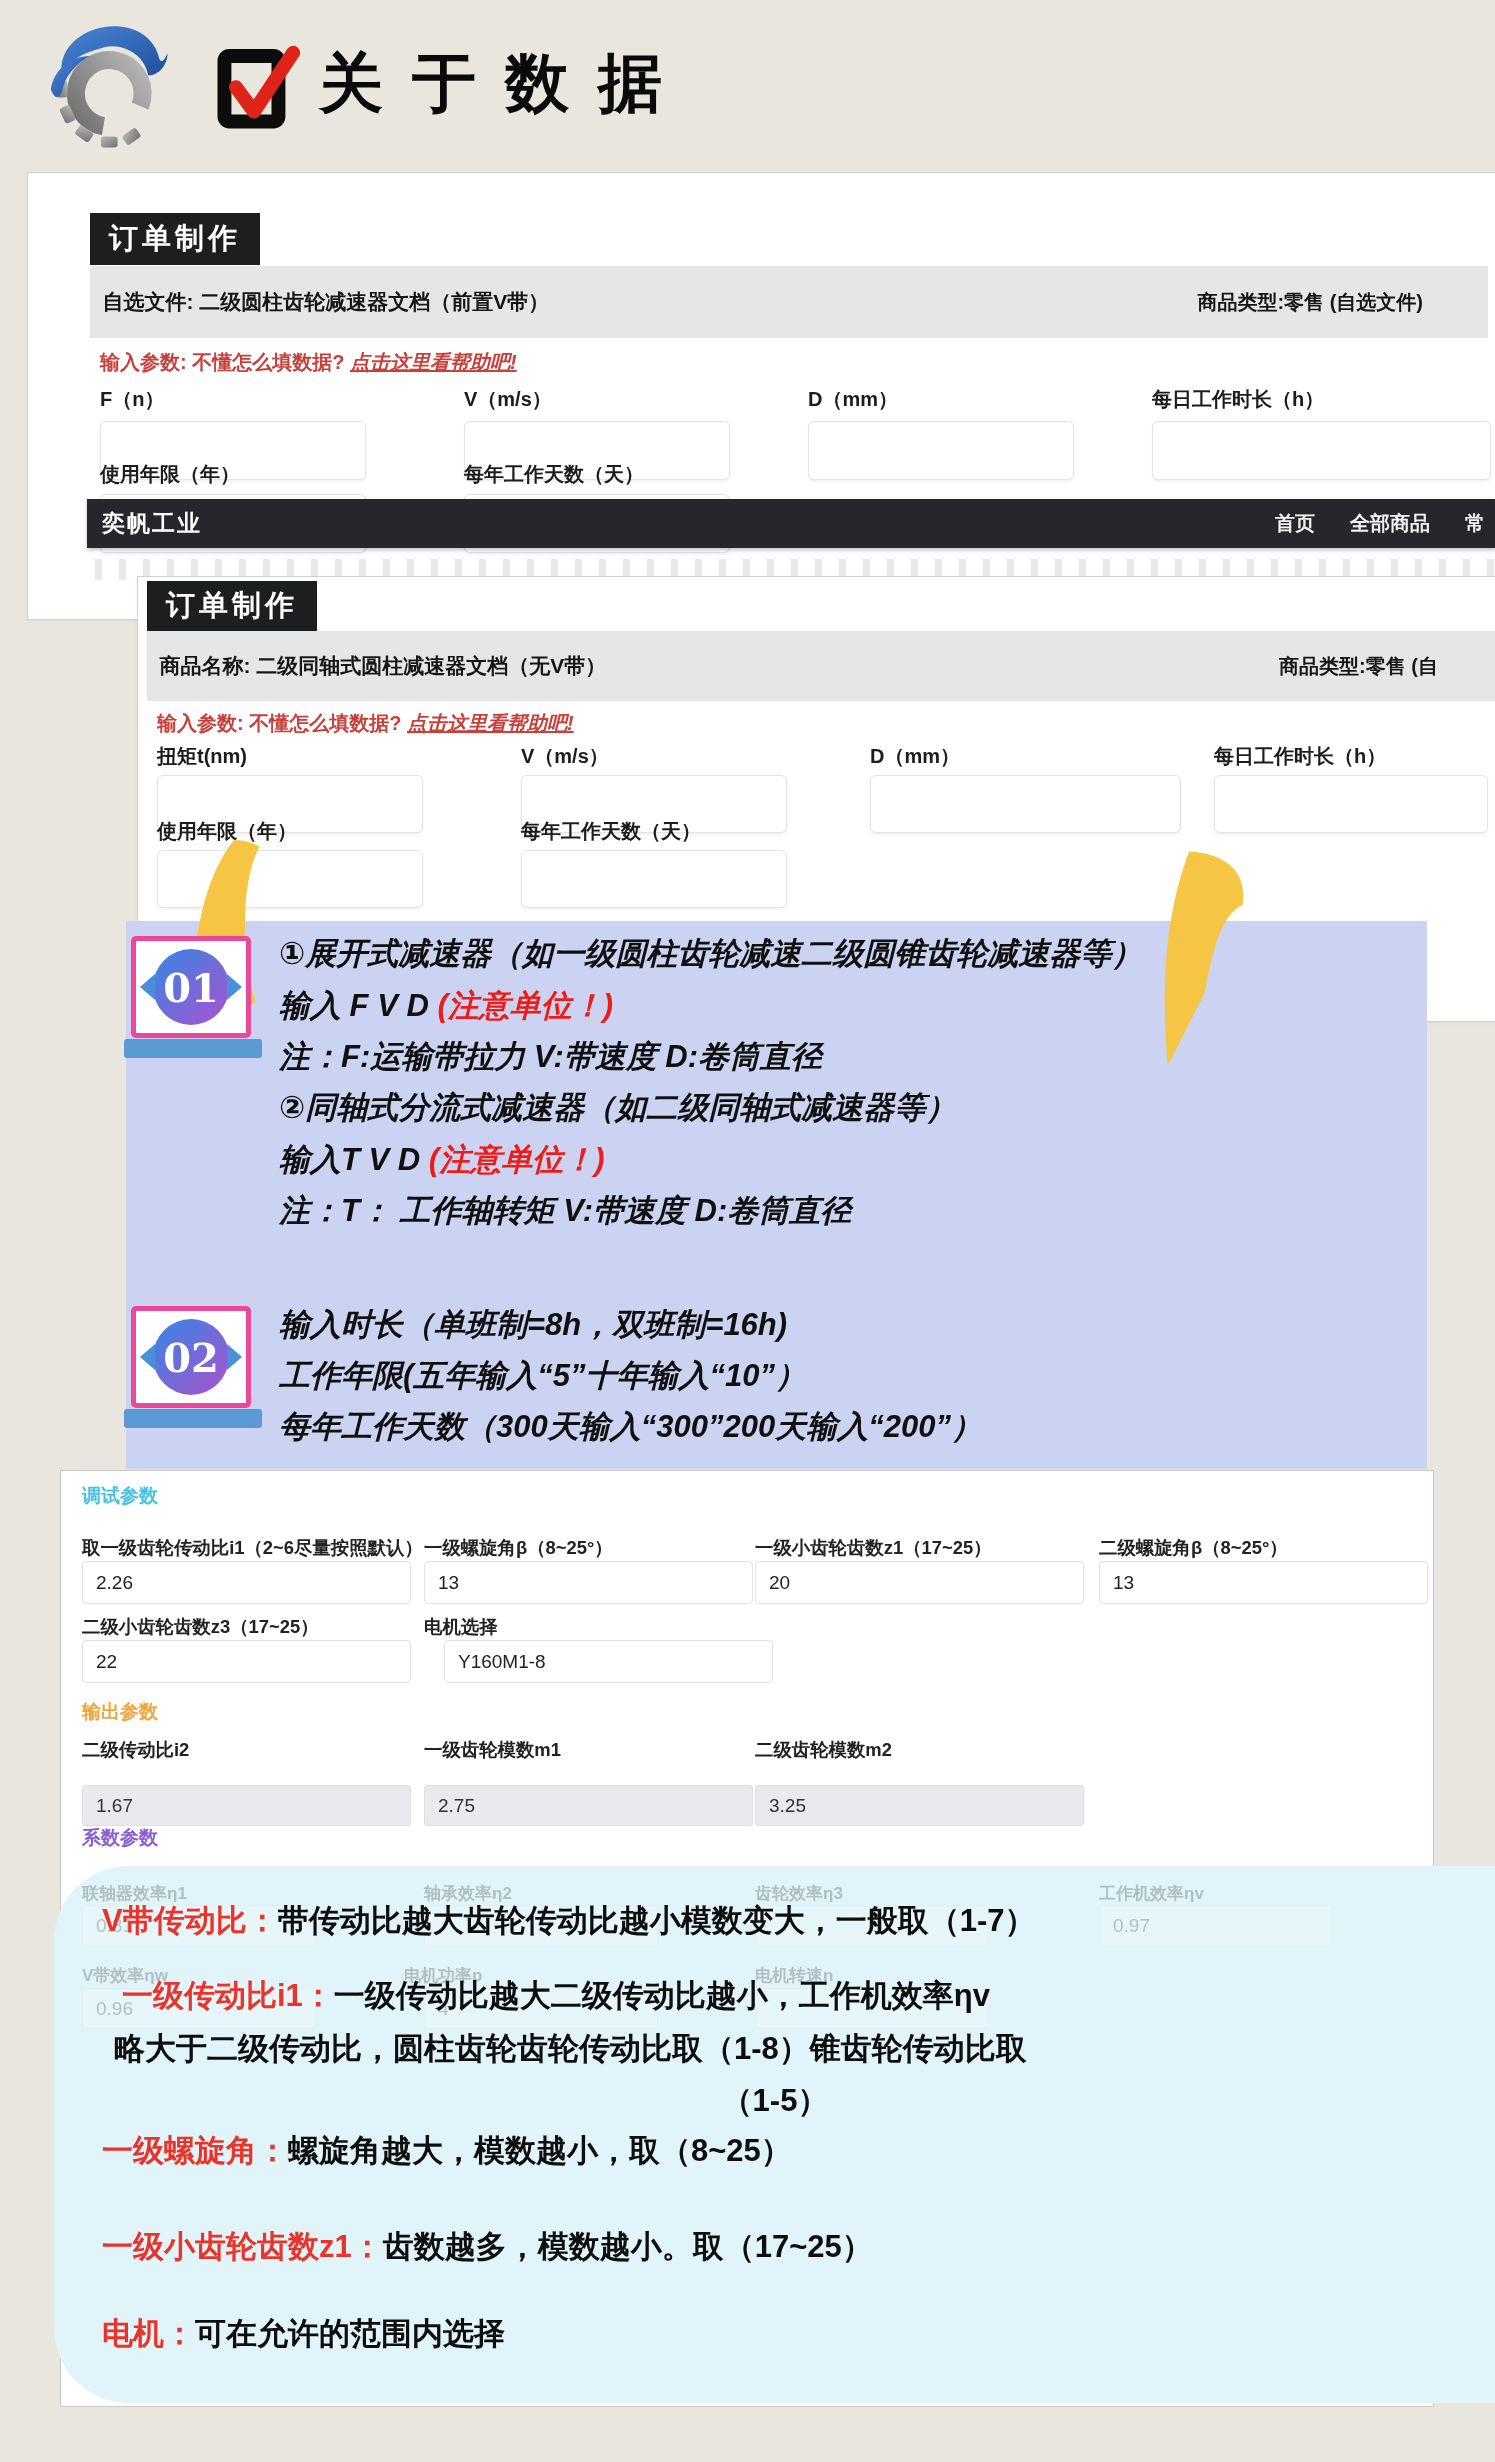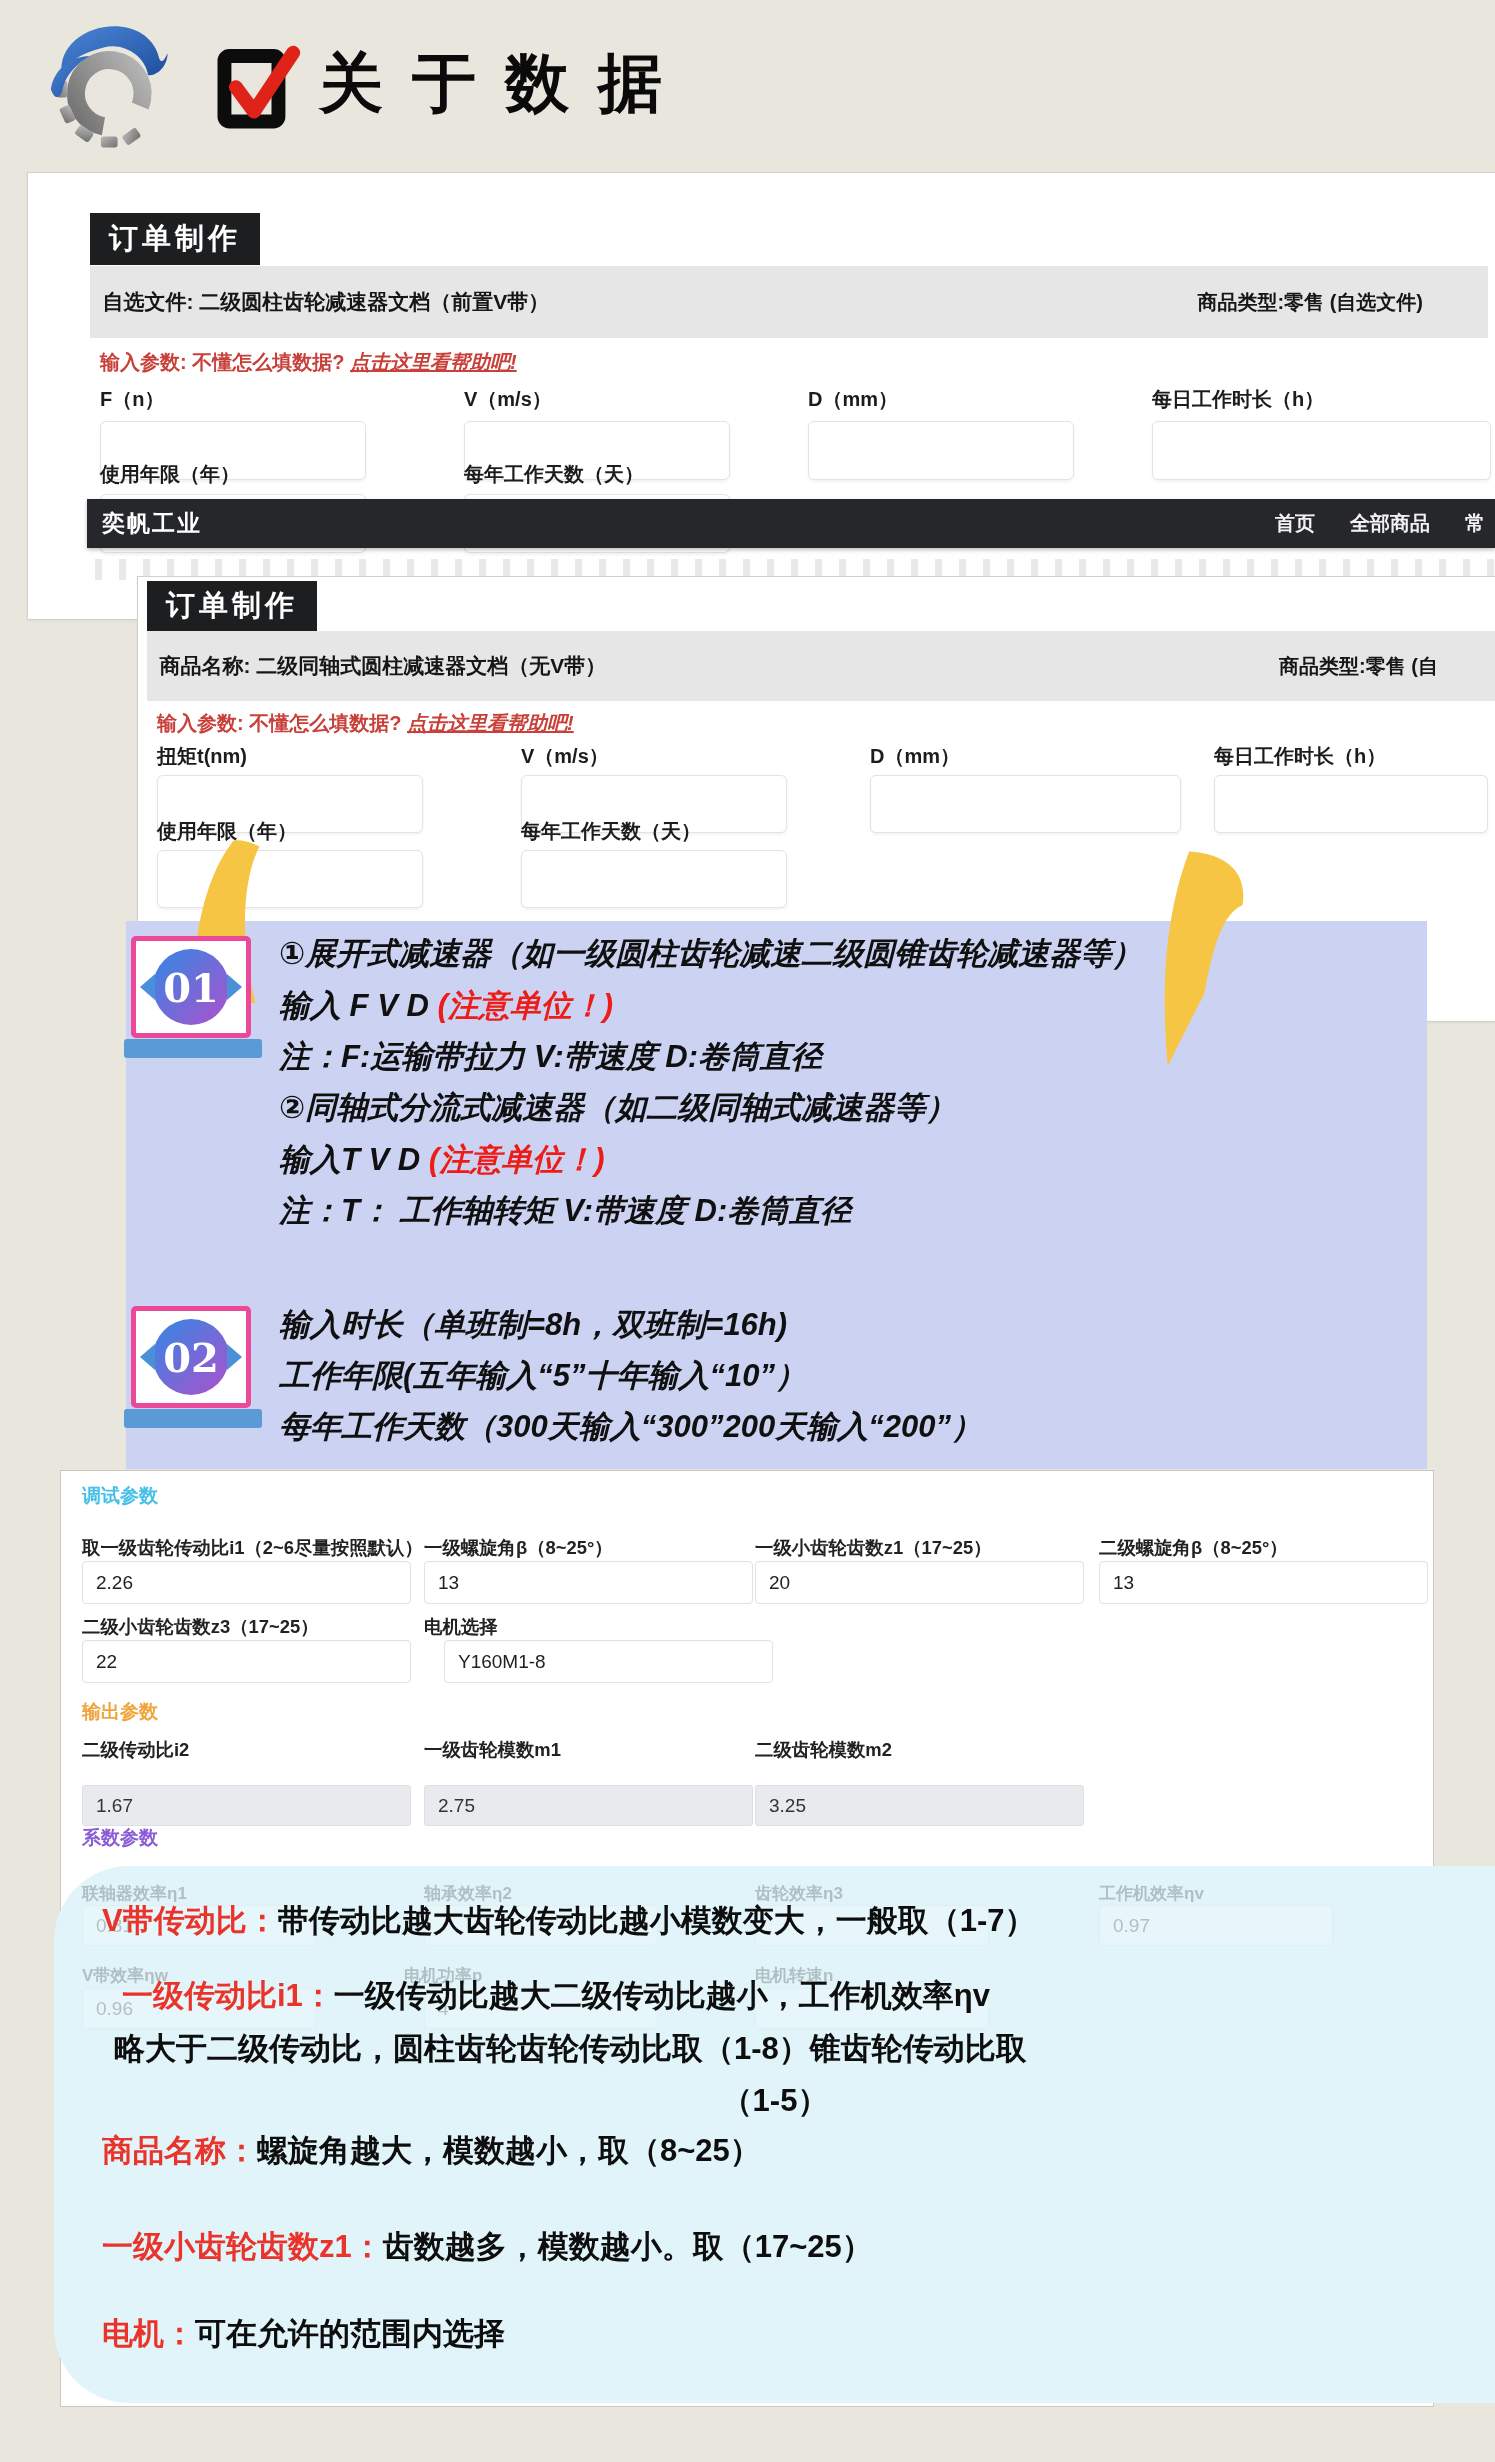--- a/index.html
+++ b/index.html
@@ -227,18 +227,18 @@
     <div class="abs p-label" style="left:755px;top:1964px;font-size:17px;">电机转速n</div>
     <div class="abs p-input" style="left:82px;top:1988px;width:219px;height:39px;">0.96</div>
     <div class="abs p-input" style="left:424px;top:1988px;width:219px;height:39px;">4</div>
     <div class="abs p-input" style="left:755px;top:1988px;width:219px;height:39px;"></div>
   </div>
 
   <div class="abs note-line" style="left:102px;top:1900px;z-index:7;"><span class="pre">V带传动比：</span><span>带传动比越大齿轮传动比越小模数变大，一般取（1-7）</span></div>
   <div class="abs note-line" style="left:122px;top:1975px;z-index:7;"><span class="pre">一级传动比i1：</span><span>一级传动比越大二级传动比越小，工作机效率ηv</span></div>
   <div class="abs note-line" style="left:114px;top:2028px;z-index:7;"><span>略大于二级传动比，圆柱齿轮齿轮传动比取（1-8）锥齿轮传动比取</span></div>
   <div class="abs note-line" style="left:54px;top:2080px;width:1442px;text-align:center;z-index:7;"><span>（1-5）</span></div>
-  <div class="abs note-line" style="left:102px;top:2130px;z-index:7;"><span class="pre">商品名称：</span><span>螺旋角越大，模数越小，取（8~25）</span></div>
+  <div class="abs note-line" style="left:102px;top:2130px;z-index:7;"><span class="pre">一级螺旋角：</span><span>螺旋角越大，模数越小，取（8~25）</span></div>
   <div class="abs note-line" style="left:102px;top:2226px;z-index:7;"><span class="pre">一级小齿轮齿数z1：</span><span>齿数越多，模数越小。取（17~25）</span></div>
   <div class="abs note-line" style="left:102px;top:2313px;z-index:7;"><span class="pre">电机：</span><span>可在允许的范围内选择</span></div>
 
 </div>
 
 
 </body></html>

